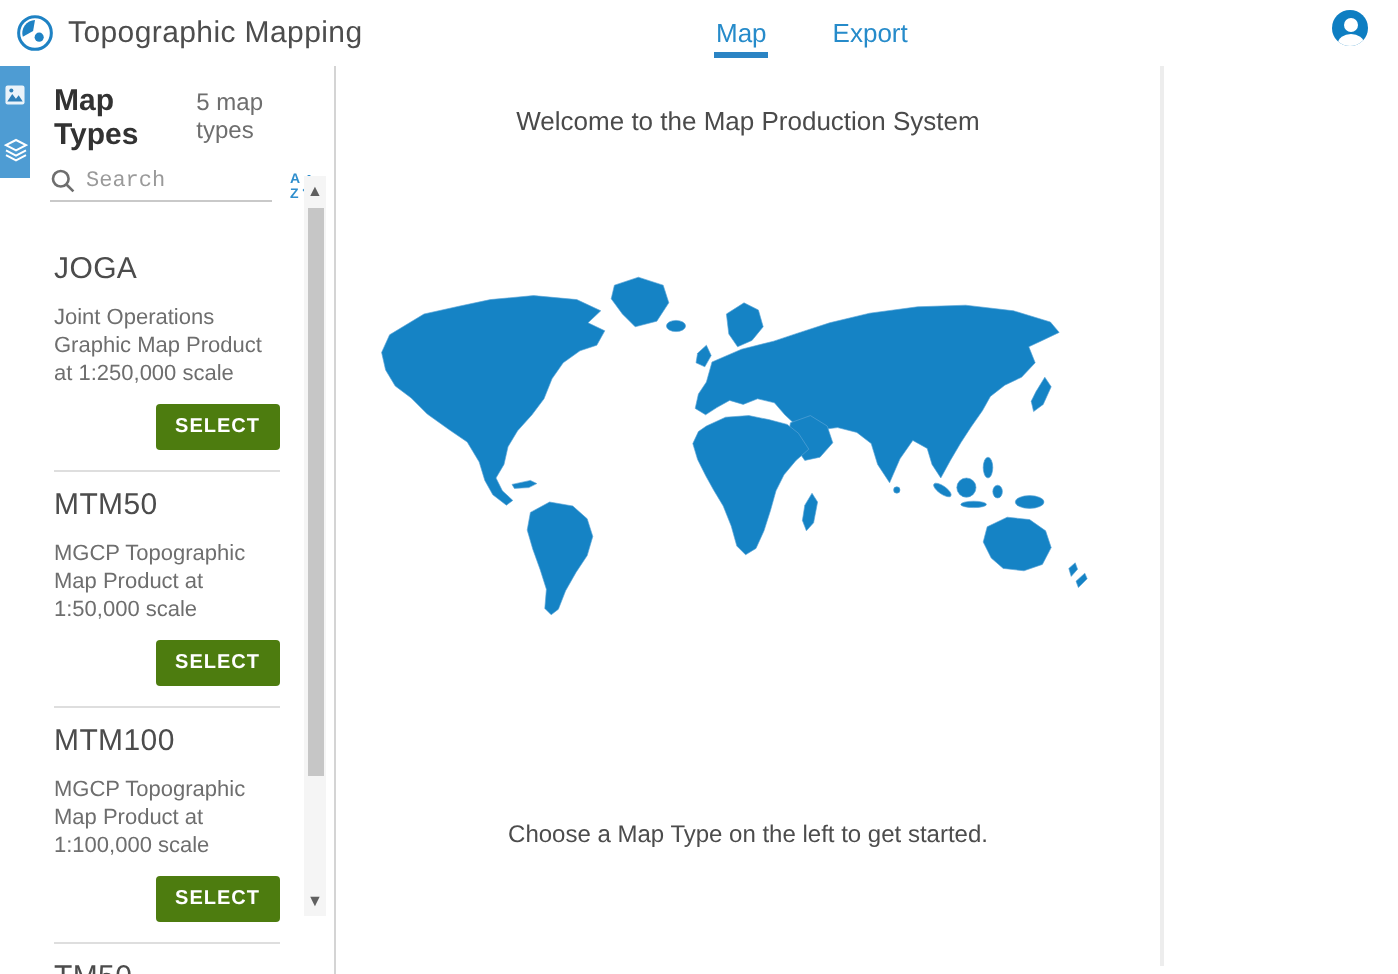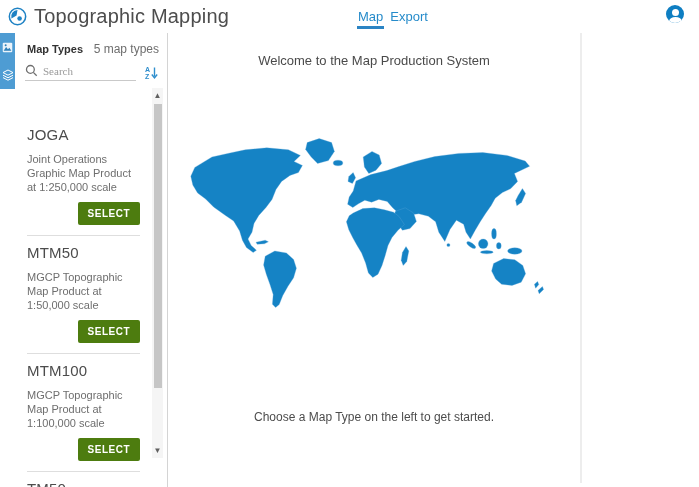--- a/index.html
+++ b/index.html
@@ -4,41 +4,41 @@
 <style>
   * { margin:0; padding:0; box-sizing:border-box; }
   html,body { background:#fff; }
   body { font-family:"Liberation Sans", sans-serif; }
   .app { position:relative; width:699px; height:487px; background:#fff; overflow:hidden; }
 
   
   .header { position:absolute; top:0; left:0; right:0; height:33px; background:#fff; }
   .brand { position:absolute; left:8px; top:0; height:33px; display:flex; align-items:center; }
   .logo { width:19px; height:19px; margin-right:7px; }
-  .app-title { font-size:20px; color:#4d4d4d; letter-spacing:.2px; }
+  .app-title { font-size:15px; color:#4d4d4d; letter-spacing:.2px; }
   .app-subtitle { font-size:10.5px; color:#595959; margin-left:10px; padding-top:2px; }
-  .tabs { position:absolute; left:357px; top:0; height:33px; display:flex; gap:5px; align-items:center; }
+  .tabs { position:absolute; left:357px; top:0; height:33px; display:flex; gap:31px; align-items:center; }
   .tab { font-size:13px; color:#268bca; cursor:pointer; position:relative; padding:6px 1px; }
   .tab.active:after { content:""; position:absolute; left:0; right:0; bottom:1px; height:3px; background:#2b84c4; }
   .avatar { position:absolute; right:15px; top:5px; width:18px; height:18px; border-radius:50%; background:#0e7ec2; overflow:hidden; }
   .avatar .head { position:absolute; left:5.5px; top:3.5px; width:7px; height:7px; border-radius:50%; background:#fff; }
   .avatar .body { position:absolute; left:2.5px; top:11.5px; width:13px; height:9px; border-radius:50%; background:#fff; }
 
   
   .strip { position:absolute; left:0; top:33px; width:15px; height:56px; background:#4e9cd3; }
   .strip .sicon { width:15px; height:28px; display:flex; align-items:center; justify-content:center; cursor:pointer; }
 
   
   .sidebar { position:absolute; left:15px; top:33px; bottom:0; width:153px; background:#fff; border-right:1px solid #d4d4d4; }
   .side-head { display:flex; align-items:baseline; justify-content:space-between; padding:9px 8px 0 12px; }
-  .side-title { font-size:11px; font-weight:bold; color:#323232; }
+  .side-title { font-size:15px; font-weight:bold; color:#323232; }
   .side-count { font-size:12px; color:#6e6e6e; }
   .search-row { display:flex; align-items:center; padding:8px 0 0 10px; }
   .search-box { display:flex; align-items:center; width:111px; border-bottom:1px solid #c9c9c9; padding-bottom:3px; }
-  .search-box input { border:0; outline:0; width:86px; font-size:11px; color:#444; font-family:Liberation Serif, serif; }
+  .search-box input { border:0; outline:0; width:86px; font-size:11px; color:#444; font-family:Liberation Mono, monospace; }
   .search-box input::placeholder { color:#9a9a9a; }
   .sort-az { margin-left:9px; cursor:pointer; }
   .list { position:absolute; left:0; top:85px; bottom:0; width:137px; padding:0 12px 0 12px; overflow:hidden; }
   .item { padding:8px 0 10px 0; }
   .item + .item { border-top:1px solid #dedede; }
   .item-name { font-size:15px; font-weight:normal; color:#4c4c4c; letter-spacing:.2px; }
   .item-desc { font-size:11px; color:#6e6e6e; line-height:14px; margin-top:9px; width:116px; }
   .item-desc:empty { display:none; }
   .btn-row { display:flex; justify-content:flex-end; margin-top:8px; }
   .select-btn { background:#4d7c0f; color:#fff; border:0; font-family:"Liberation Sans",sans-serif;

